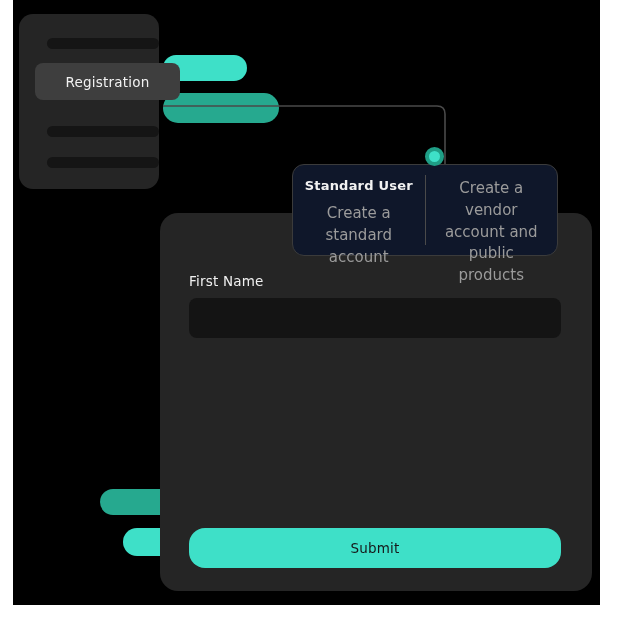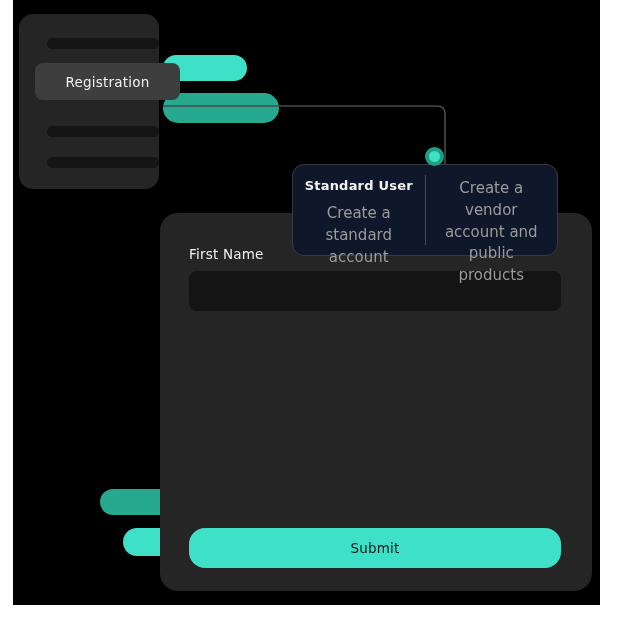--- a/index.html
+++ b/index.html
@@ -116,21 +116,21 @@
   #form-panel {
     position: absolute;
     left: 147px;
     top: 213px;
     width: 432px;
     height: 378px;
     background: #252525;
     border-radius: 18px;
   }
   .field-group { position: absolute; left: 29px; width: 372px; }
-  #group-first-name { top: 33px; }
+  #group-first-name { top: 60px; }
   #group-email      { top: 132px; }
   #group-password   { top: 216px; }
 
   .field-label {
     color: #f0f0f0;
     font-size: 13.5px;
     letter-spacing: .2px;
     margin-bottom: 9px;
   }
   .field-input {

